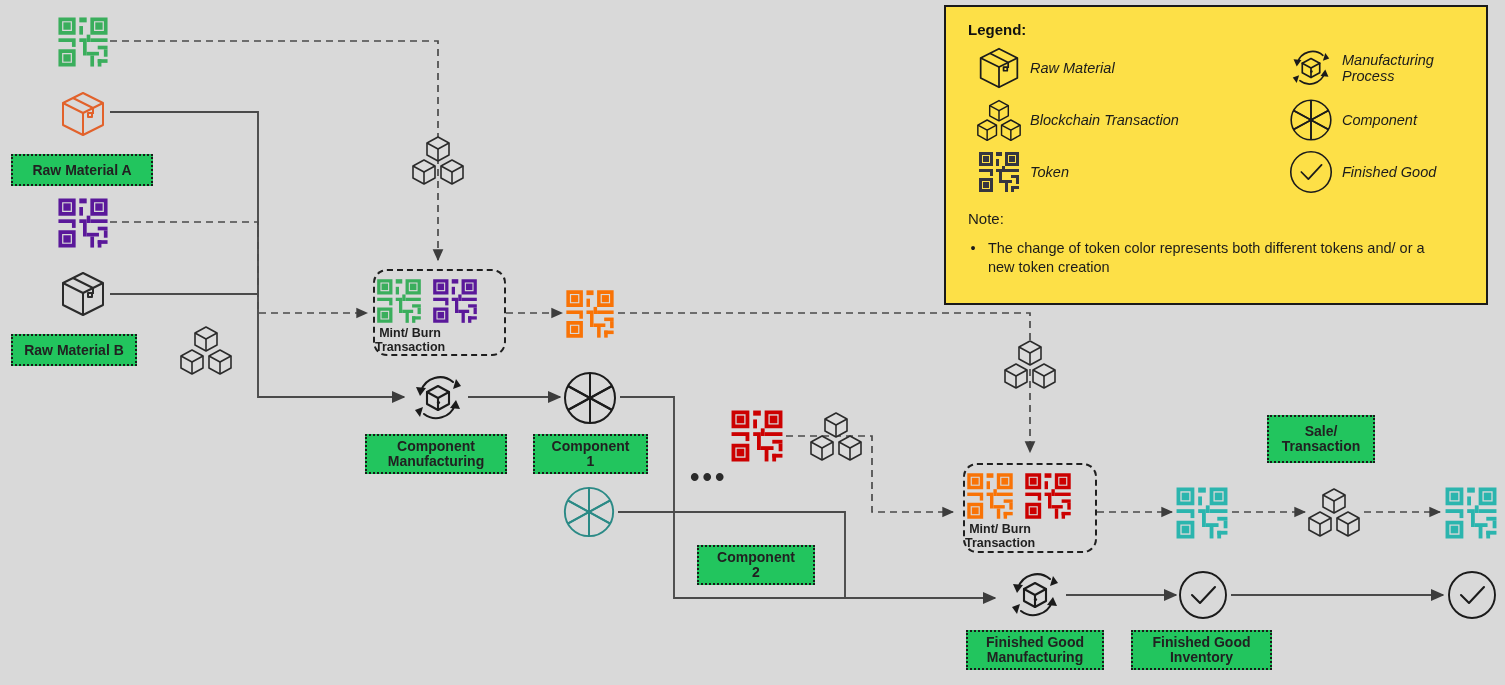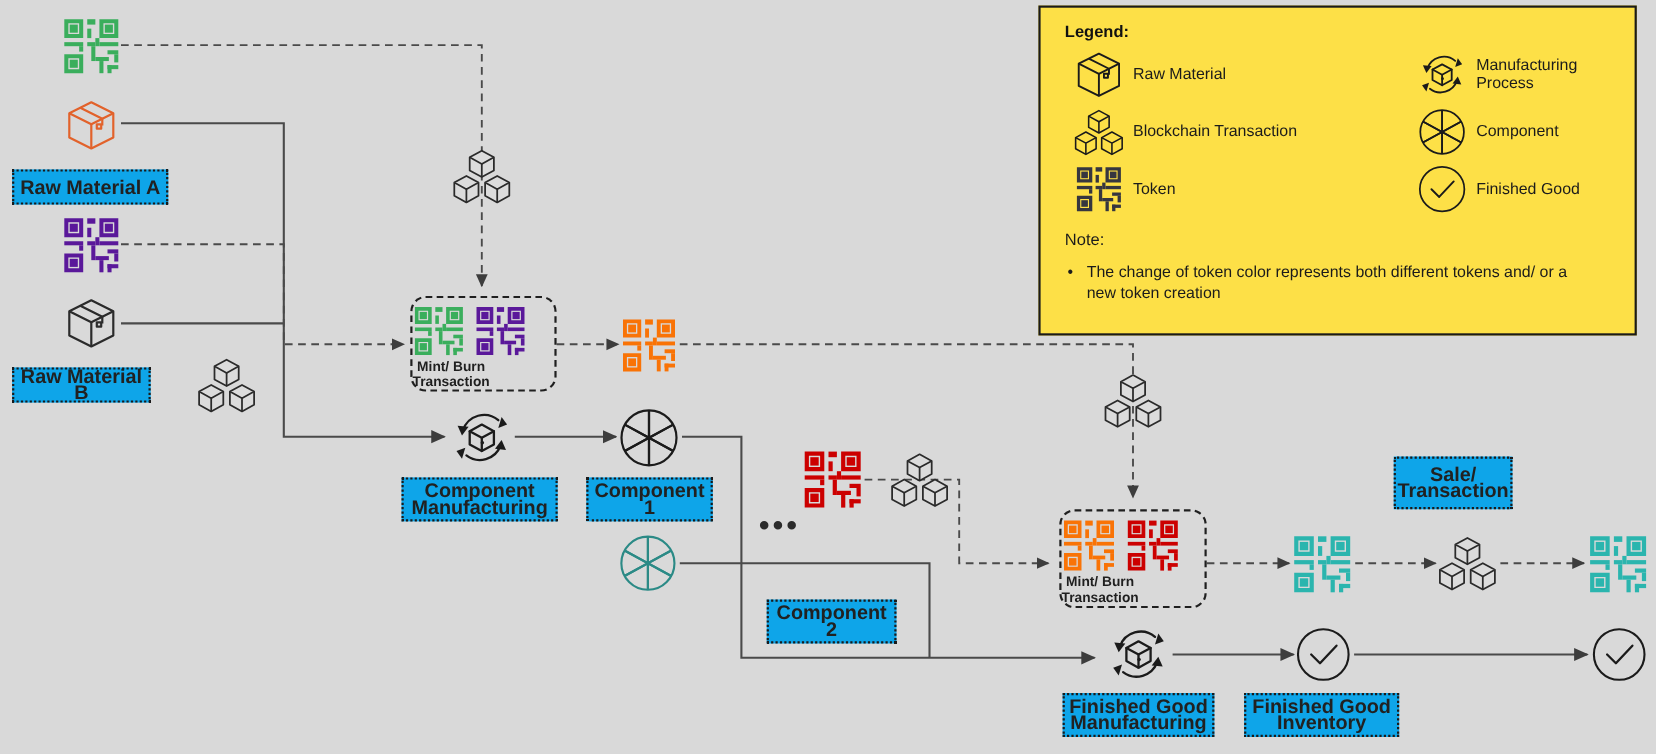--- a/index.html
+++ b/index.html
@@ -10,25 +10,25 @@
     overflow:hidden;
     position:relative;
   }
   #stage{position:absolute;left:0;top:0;width:1505px;height:685px;}
   svg.layer{position:absolute;left:0;top:0;width:1505px;height:685px;overflow:visible;}
   .node{position:absolute;}
 
   
   .labelbox{
     position:absolute;
-    background:#0ea5e9;
+    background:#22c55e;
     border:2px dotted #1a1a1a;
     color:#212121;
     font-weight:bold;
-    font-size:18px;
+    font-size:14px;
     line-height:15px;
     text-align:center;
     display:flex;align-items:center;justify-content:center;
     box-sizing:border-box;
     white-space:pre-line;
   }
 
   
   .mintburn{
     position:absolute;
@@ -51,21 +51,21 @@
     position:absolute;
     background:#fde047;
     border:2px solid #1a1a1a;
     box-sizing:border-box;
   }
   #legend .ltitle{
     font-size:15px;font-weight:bold;color:#111;
   }
   .lgrid{display:grid;grid-template-columns:62px 250px 62px auto;align-items:center;}
   .lgrid .lcell-icon{display:flex;align-items:center;justify-content:center;height:52px;}
-  .lgrid .lcell-txt{font-size:14.5px;color:#1b1b1b;}
+  .lgrid .lcell-txt{font-size:14.5px;color:#1b1b1b;font-style:italic;}
   #legend .note{font-size:15px;color:#1b1b1b;}
   #legend .bullet{display:flex;gap:10px;font-size:14.5px;color:#1b1b1b;line-height:19px;}
   #legend .bullet .dot{width:12px;text-align:center;}
 
   .ellipsis{
     position:absolute;color:#2b2b2b;font-size:27px;font-weight:bold;letter-spacing:3px;line-height:10px;
   }
 </style>
 </head>
 <body>

